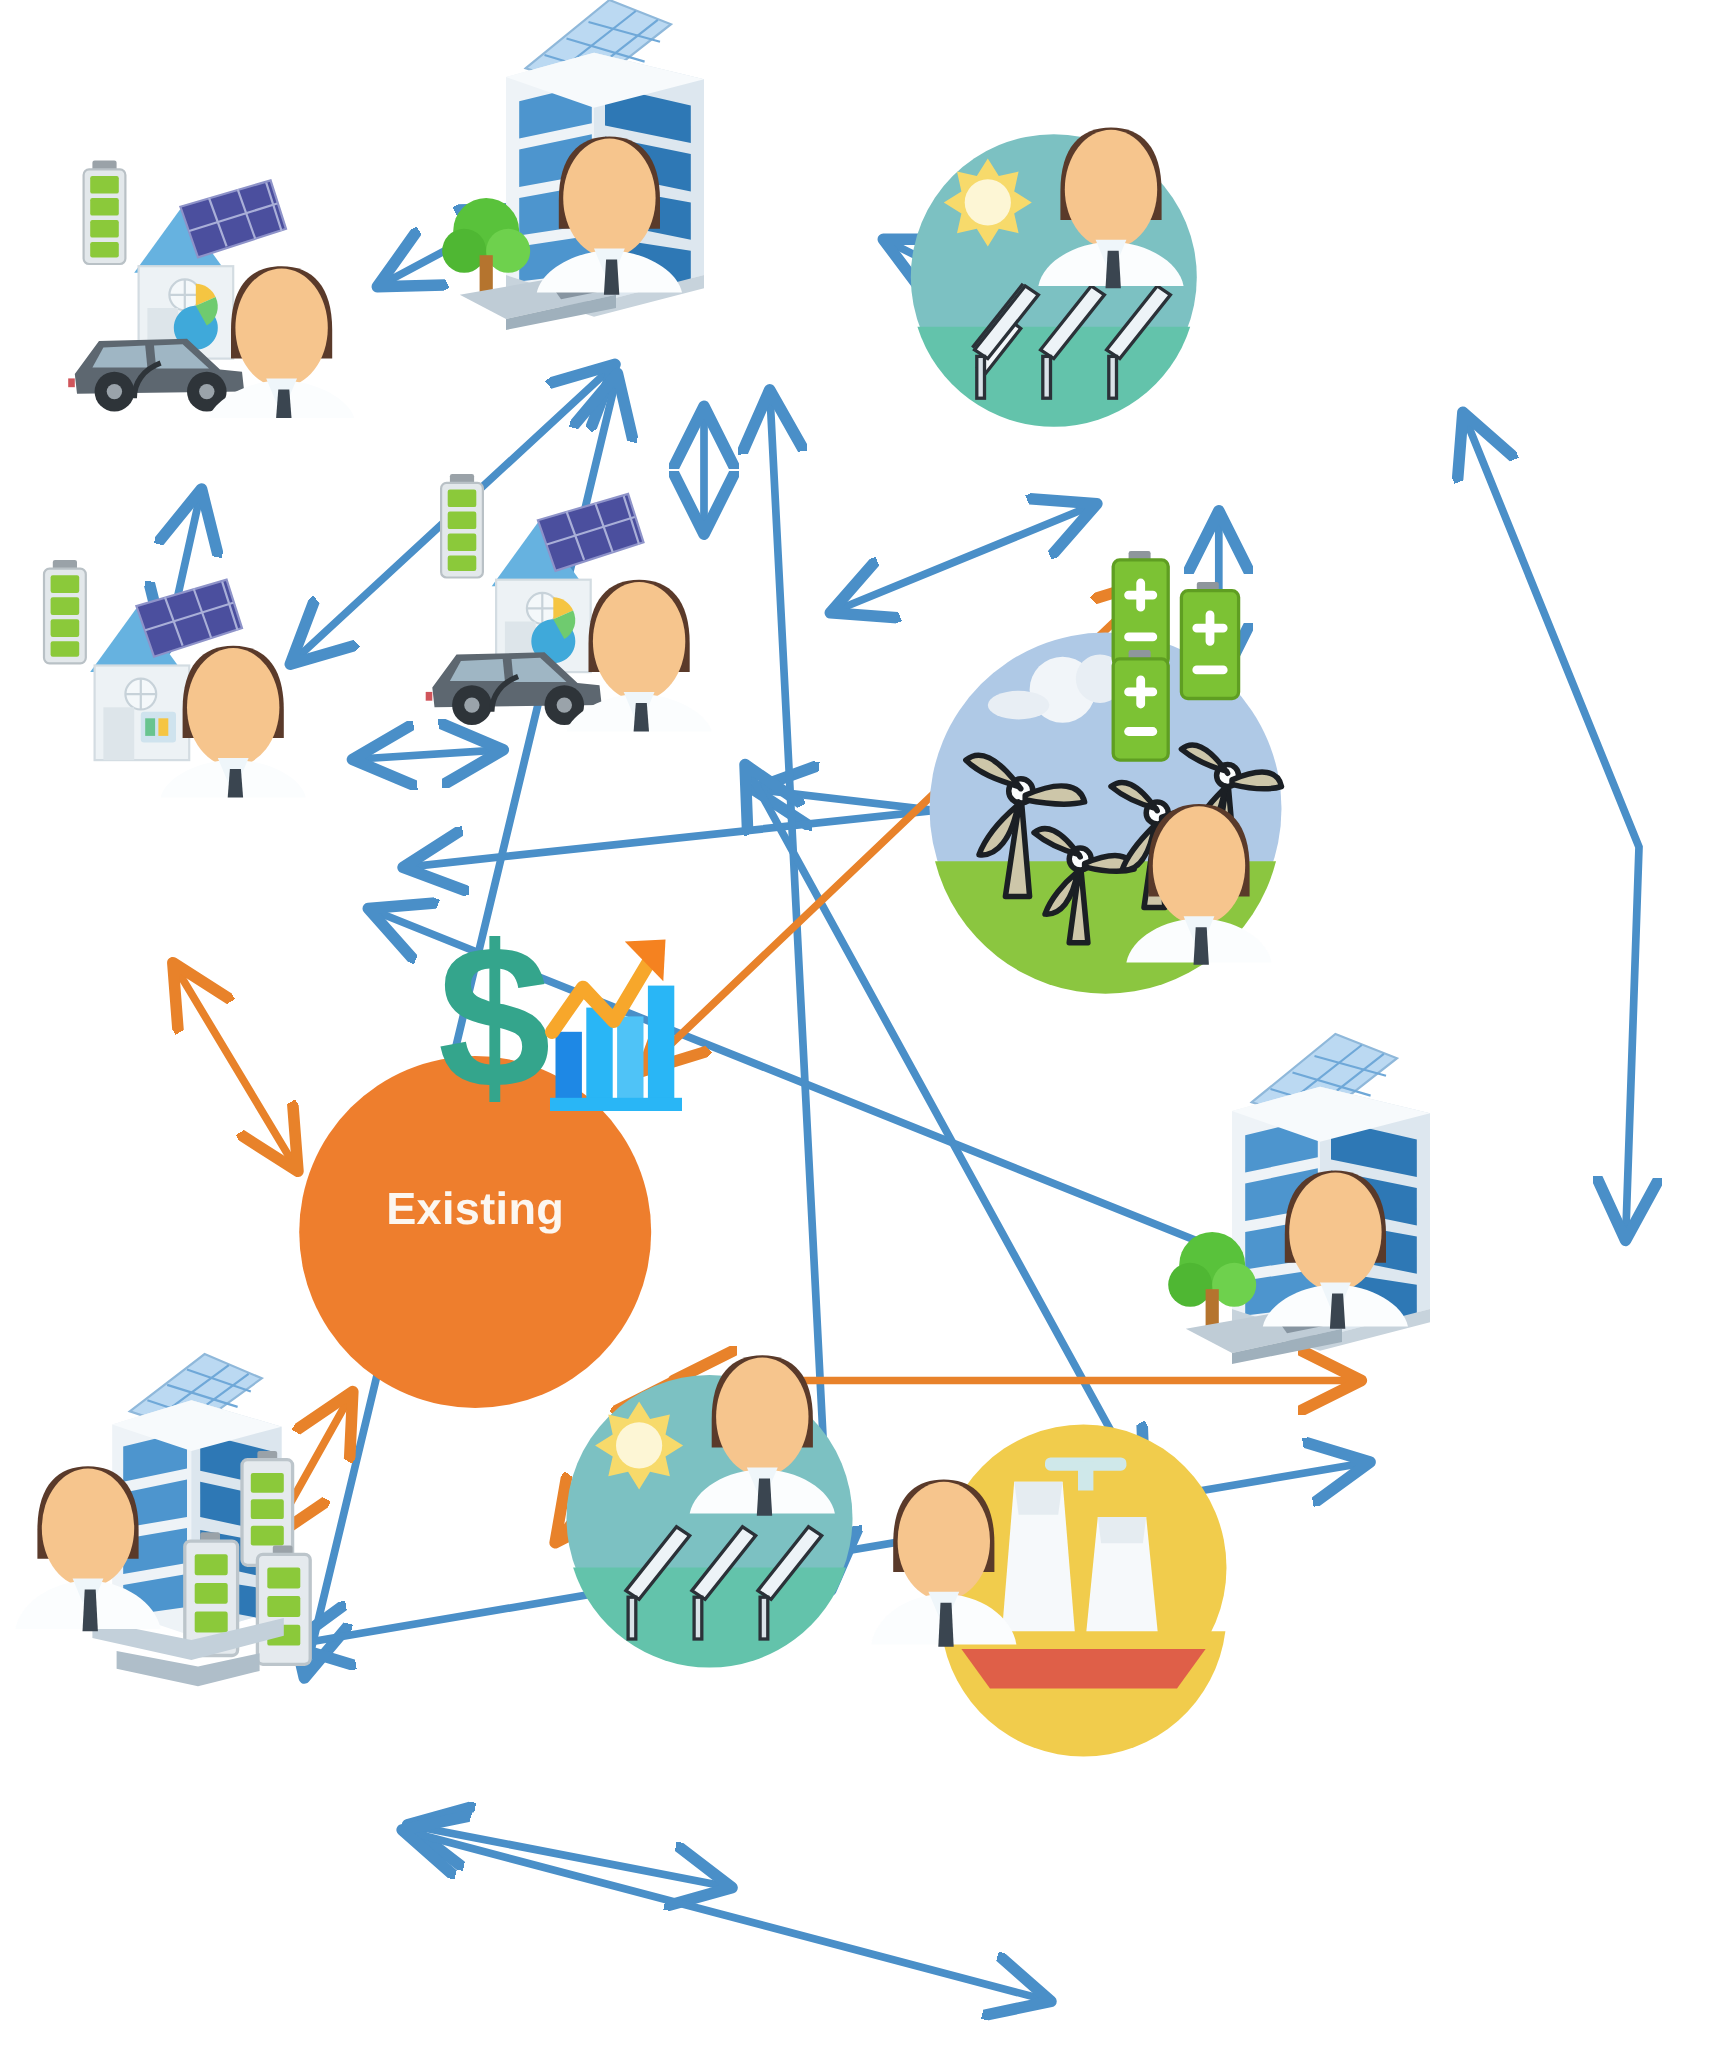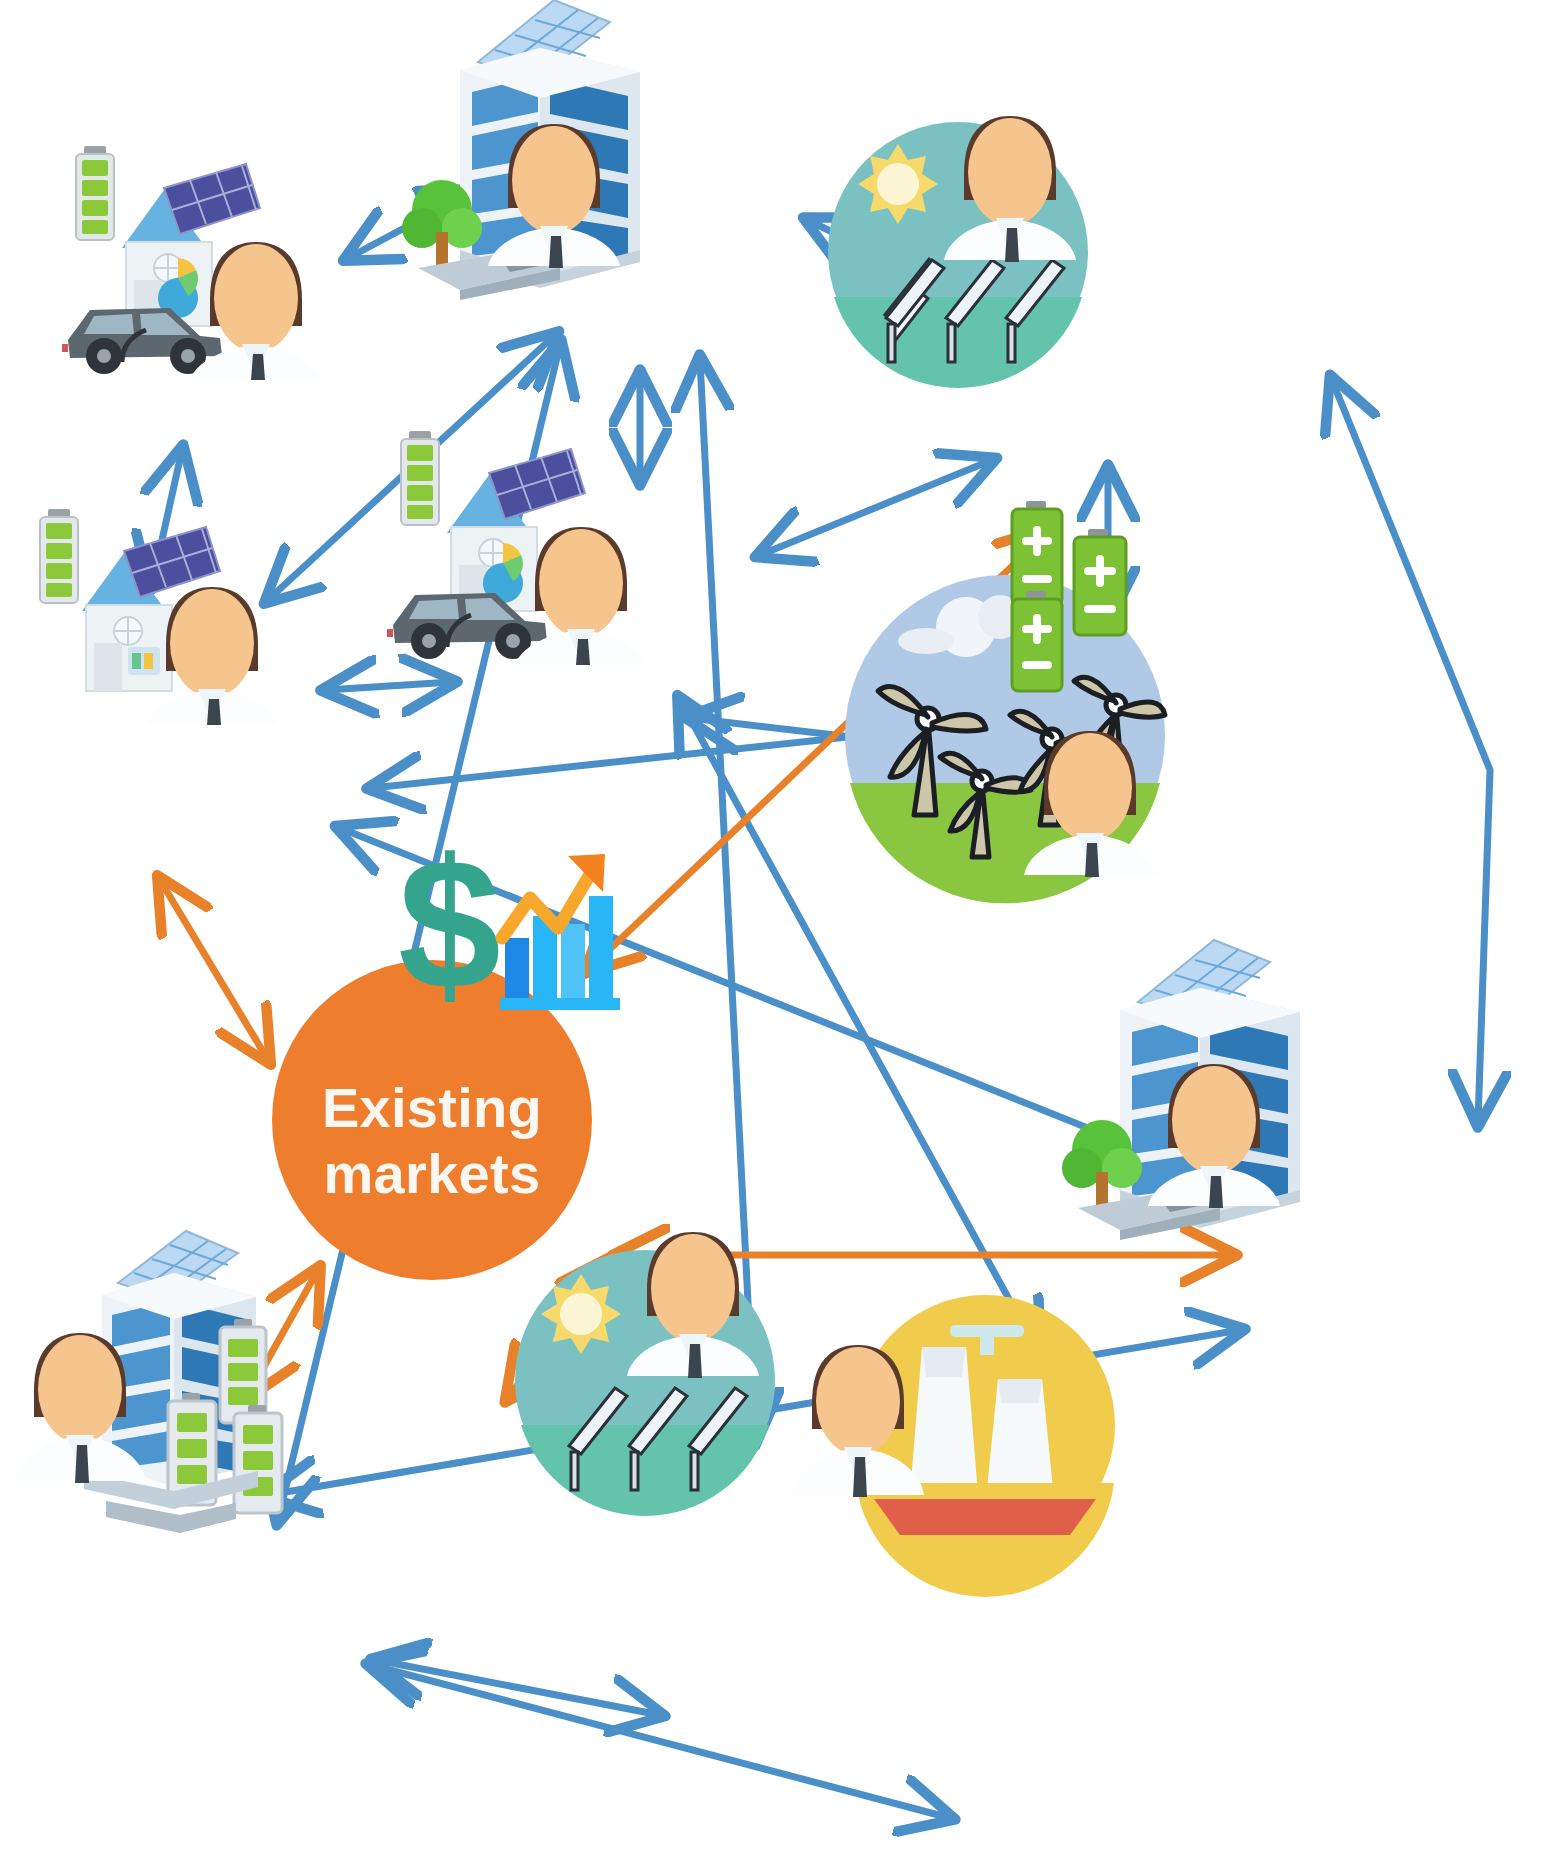--- a/index.html
+++ b/index.html
@@ -8,21 +8,21 @@
   #stage{position:absolute;left:0;top:0;width:1560px;height:1860px;background:#fff;}
   #edges{position:absolute;left:0;top:0;width:1560px;height:1860px;z-index:5;}
   .node{position:absolute;z-index:20;}
   .node svg{display:block;overflow:visible;}
 
   
   #market{position:absolute;z-index:18;}
   .market-circle{position:absolute;left:0;top:140px;width:320px;height:320px;
       border-radius:50%;background:#EE7E2D;}
   .market-label{position:absolute;left:0;top:255px;width:320px;text-align:center;
-      color:#FCF7F0;font-size:56px;font-weight:bold;line-height:1.18;
+      color:#FCF7F0;font-size:41px;font-weight:bold;line-height:1.18;
       letter-spacing:.3px;z-index:3;}
   .market-art{position:absolute;left:118px;top:0px;width:250px;height:220px;z-index:2;}
 </style>
 </head>
 <body>
 
 <div id="stage">
 
   <svg id="edges" viewBox="0 0 1560 1860">
     <defs>
@@ -86,21 +86,20 @@
         <rect x="199" y="76" width="24" height="104" fill="#29B6F6"></rect>
         <rect x="110" y="178" width="120" height="12" fill="#29B6F6"></rect>
       </g>
       <g>
         <path d="M112,118 L140,78 L168,108 L205,46" fill="none" stroke="#F7A72B" stroke-width="13" stroke-linecap="round" stroke-linejoin="round"></path>
         <path d="M178,36 L215,34 L213,72 Z" fill="#F58220"></path>
       </g>
     </svg>
     <div class="market-label">
       <div>Existing</div>
-      <div>markets</div>
     </div>
   </div>
 
   <div class="node" style="left:60px;top:130px;">
     <svg width="300" height="250" viewBox="0 0 300 250">
       <g>
         <rect x="24" y="16" width="22" height="9" rx="2" fill="#9AA2A8"></rect>
         <rect x="16" y="24" width="38" height="86" rx="5" fill="#E3E8EB" stroke="#B9C1C6" stroke-width="2"></rect>
         <rect x="22" y="30" width="26" height="16" rx="2" fill="#8BC93A"></rect>
         <rect x="22" y="50" width="26" height="16" rx="2" fill="#8BC93A"></rect>

